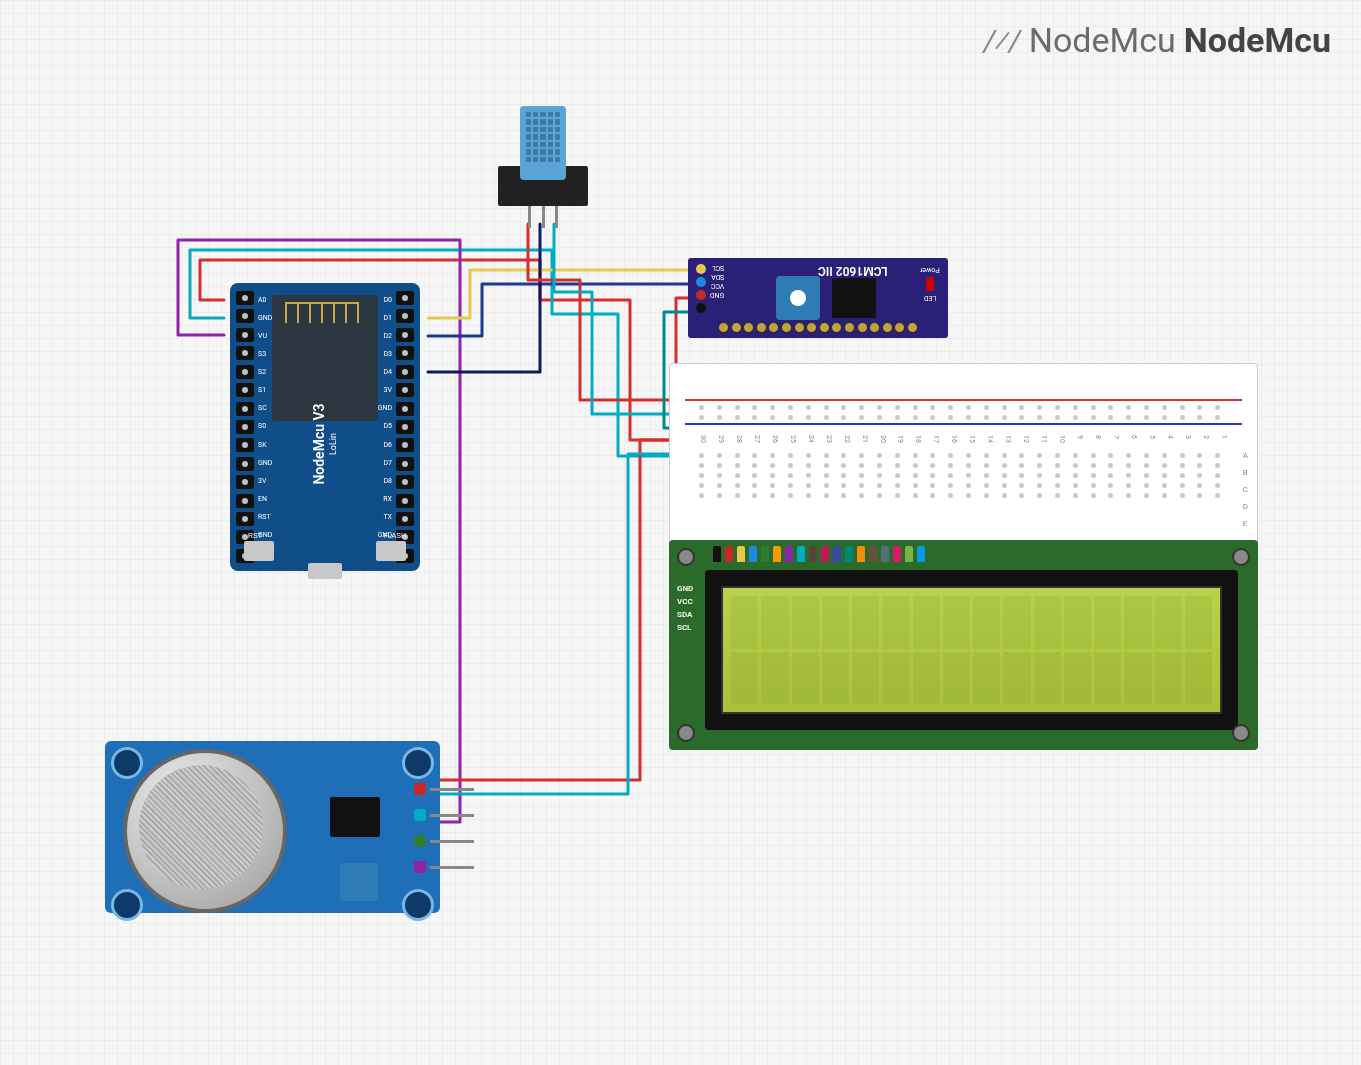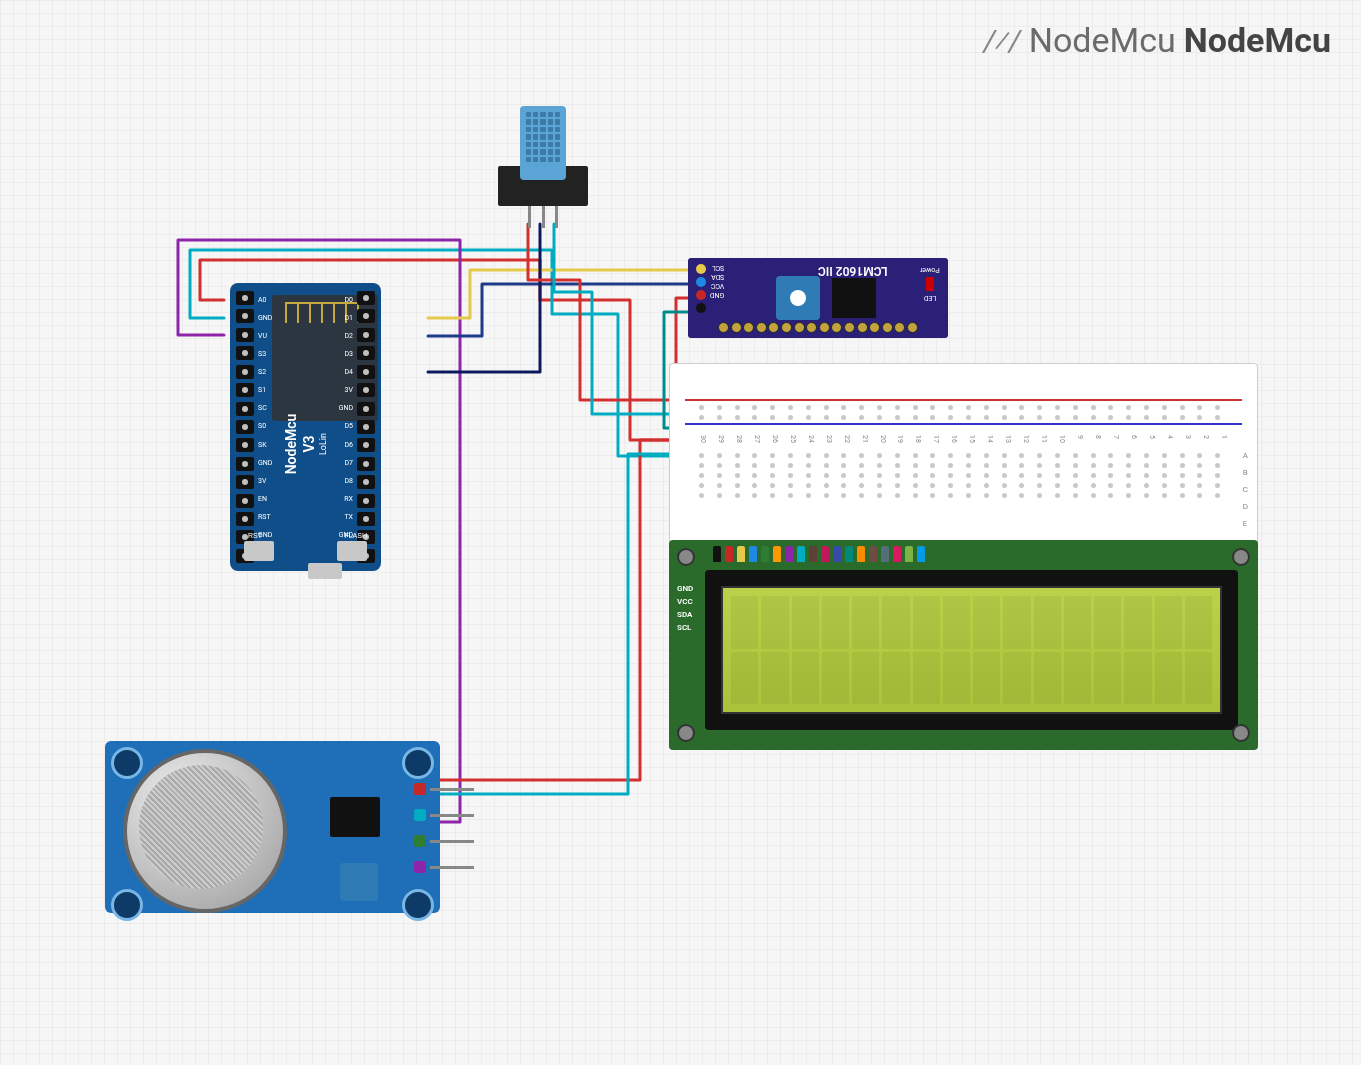--- a/index.html
+++ b/index.html
@@ -19,21 +19,21 @@
   .logo{
     position:absolute;top:20px;right:30px;
     display:flex;align-items:center;gap:8px;
     font-size:34px;font-weight:400;color:#6b6b6b;
   }
   .logo b{font-weight:700;color:#444;}
   .logo-icon{font-size:30px;font-style:italic;color:#888;}
   svg.canvas{position:absolute;top:0;left:0;}
   .comp{position:absolute;}
   
-  .nodemcu{left:230px;top:283px;width:151px;height:288px;}
+  .nodemcu{left:230px;top:283px;width:190px;height:288px;}
   .nodemcu .board{position:absolute;inset:0;background:#0f4e88;border-radius:8px;}
   .nodemcu .chip{position:absolute;left:42px;top:12px;width:106px;height:126px;background:#2c3640;border-radius:3px;}
   .nodemcu .ant{position:absolute;left:52px;top:16px;width:86px;height:28px;}
   .nodemcu .usb{position:absolute;left:78px;bottom:-8px;width:34px;height:16px;background:#c8c8c8;border-radius:2px;}
   .nodemcu .btn{position:absolute;bottom:10px;width:30px;height:20px;background:#c8c8c8;border-radius:2px;}
   .nodemcu .pinrow{position:absolute;width:18px;top:8px;bottom:8px;display:flex;flex-direction:column;justify-content:space-between;}
   .nodemcu .pinrow.left{left:6px;}
   .nodemcu .pinrow.right{right:6px;}
   .nodemcu .pin{width:18px;height:14px;background:#111;border-radius:2px;display:flex;align-items:center;justify-content:center;}
   .nodemcu .pin i{width:6px;height:6px;background:#c0c0c0;border-radius:50%;display:block;}

